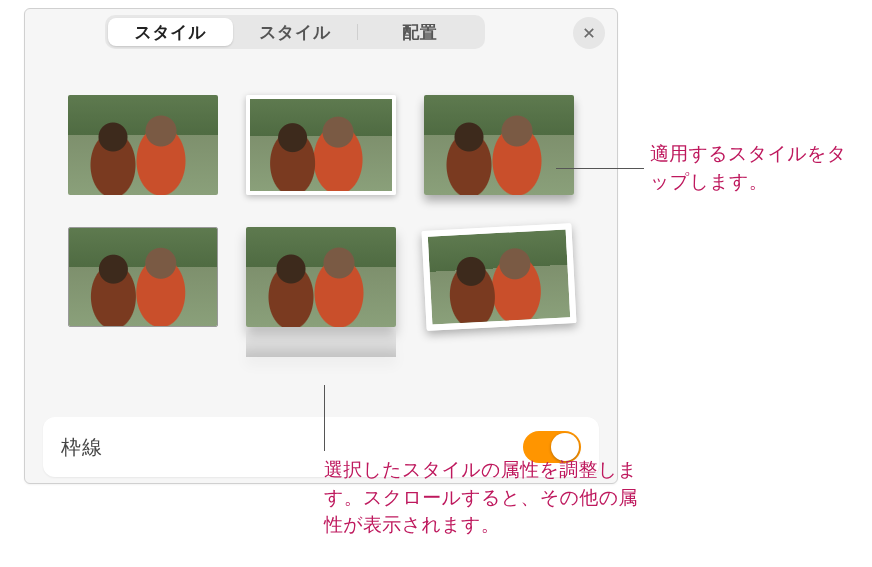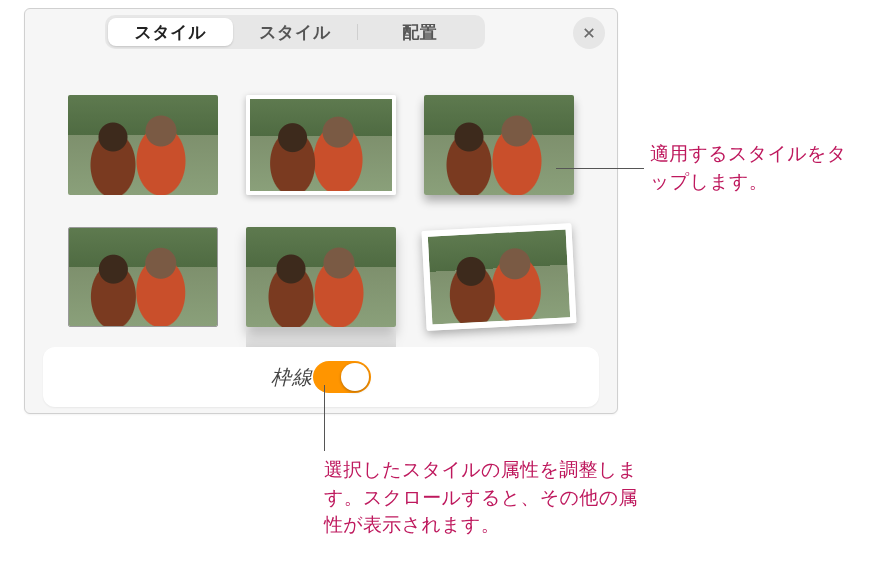--- a/index.html
+++ b/index.html
@@ -3,21 +3,21 @@
 <meta charset="utf-8">
 <style>
   * { box-sizing: border-box; margin: 0; padding: 0; }
   html, body { width: 872px; height: 567px; background: #fff; font-family: -apple-system, "Hiragino Sans", "Helvetica Neue", Arial, sans-serif; color: #3a3a3a; }
   .canvas { position: relative; width: 872px; height: 567px; }
 
   
   .panel {
     position: absolute;
     left: 24px; top: 8px;
-    width: 594px; height: 406px;
+    width: 594px; height: 476px;
     background: #f6f6f6;
     border: 1px solid #d0d0d0;
     border-radius: 6px;
     overflow: hidden;
     box-shadow: 0 1px 2px rgba(0,0,0,0.05);
   }
 
   
   .tab-bar {
     position: relative;
@@ -121,24 +121,23 @@
   
   .row {
     position: absolute;
     left: 18px; right: 18px;
     bottom: 6px;
     height: 60px;
     background: #fff;
     border-radius: 12px;
     display: flex;
     align-items: center;
-    justify-content: center;
+    justify-content: space-between;
     padding: 0 18px;
     box-shadow: 0 1px 2px rgba(0,0,0,0.06);
-    font-style: italic;
   }
   .row-label { font-size: 20px; color: #444; letter-spacing: 1px; }
   .switch {
     position: relative;
     width: 58px; height: 32px;
     border-radius: 16px;
     background: #ff9500;
     cursor: pointer;
   }
   .switch .knob {

